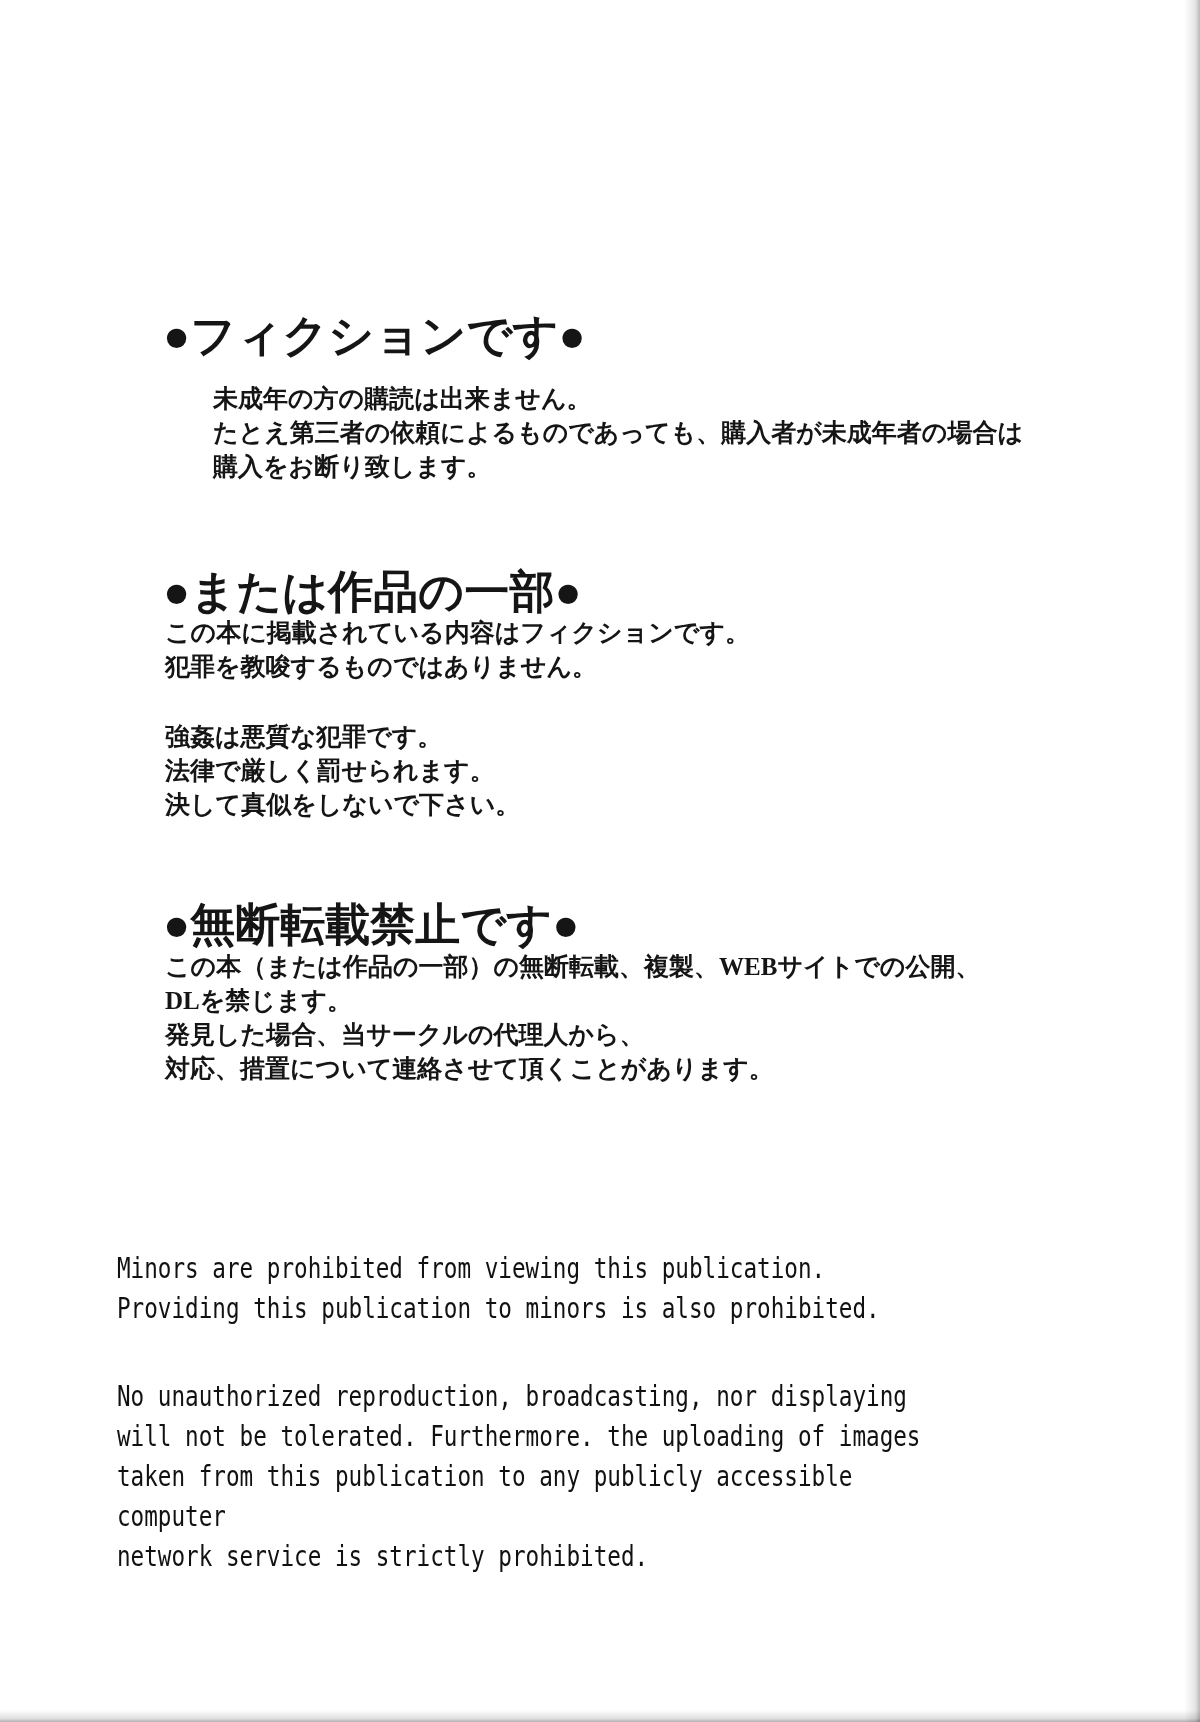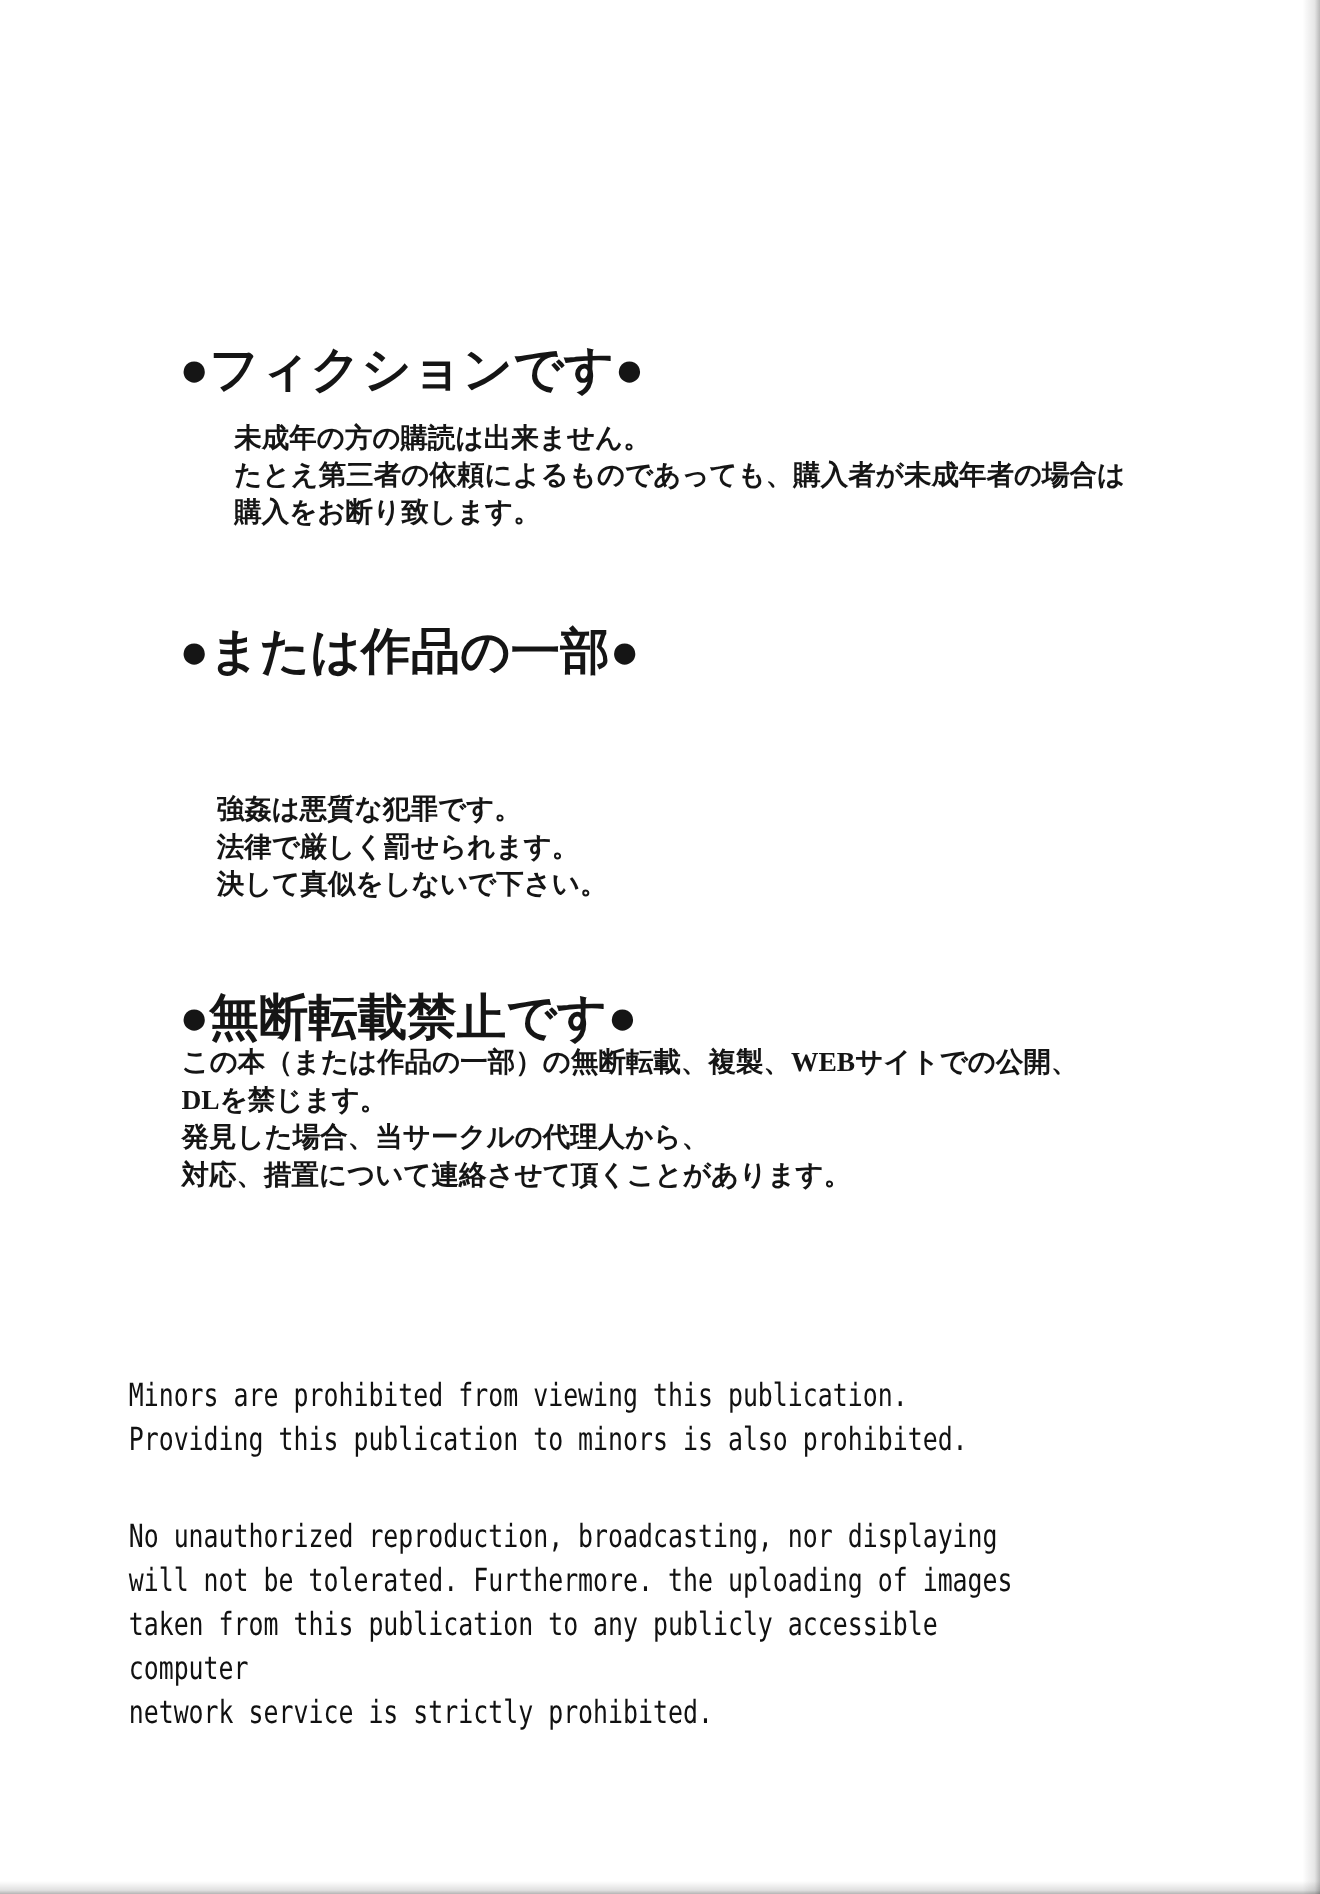--- a/index.html
+++ b/index.html
@@ -46,21 +46,21 @@
     font-family: "Liberation Serif", "DejaVu Serif", serif;
     font-weight: bold;
     font-size: 25px;
     line-height: 34px;
     white-space: pre-line;
   }
   .h1 { top: 270px; }
   .p1 { top: 382px; margin-left: 48px; }
   .h2 { top: 526px; }
   .p2a { top: 616px; }
-  .p2b { top: 720px; margin-left: 32px; }
+  .p2b { top: 720px; }
   .h3 { top: 859px; }
   .p3 { top: 950px; }
   .en-body {
     position: absolute;
     left: 117px;
     margin: 0;
     font-family: "DejaVu Sans Mono", "Liberation Mono", monospace;
     font-weight: normal;
     font-size: 29px;
     line-height: 40px;
@@ -95,20 +95,22 @@
 
 <div class="page">
 
 
   <h2 class="jp-heading h1">●フィクションです●</h2>
   <p class="jp-body p1">未成年の方の購読は出来ません。
 たとえ第三者の依頼によるものであっても、購入者が未成年者の場合は
 購入をお断り致します。</p>
 
   <h2 class="jp-heading h2">●または作品の一部●</h2>
+  <p class="jp-body p2a">この本に掲載されている内容はフィクションです。
+犯罪を教唆するものではありません。</p>
   <p class="jp-body p2b">強姦は悪質な犯罪です。
 法律で厳しく罰せられます。
 決して真似をしないで下さい。</p>
 
   <h2 class="jp-heading h3">●無断転載禁止です●</h2>
   <p class="jp-body p3">この本（または作品の一部）の無断転載、複製、WEBサイトでの公開、
 DLを禁じます。
 発見した場合、当サークルの代理人から、
 対応、措置について連絡させて頂くことがあります。</p>
 

